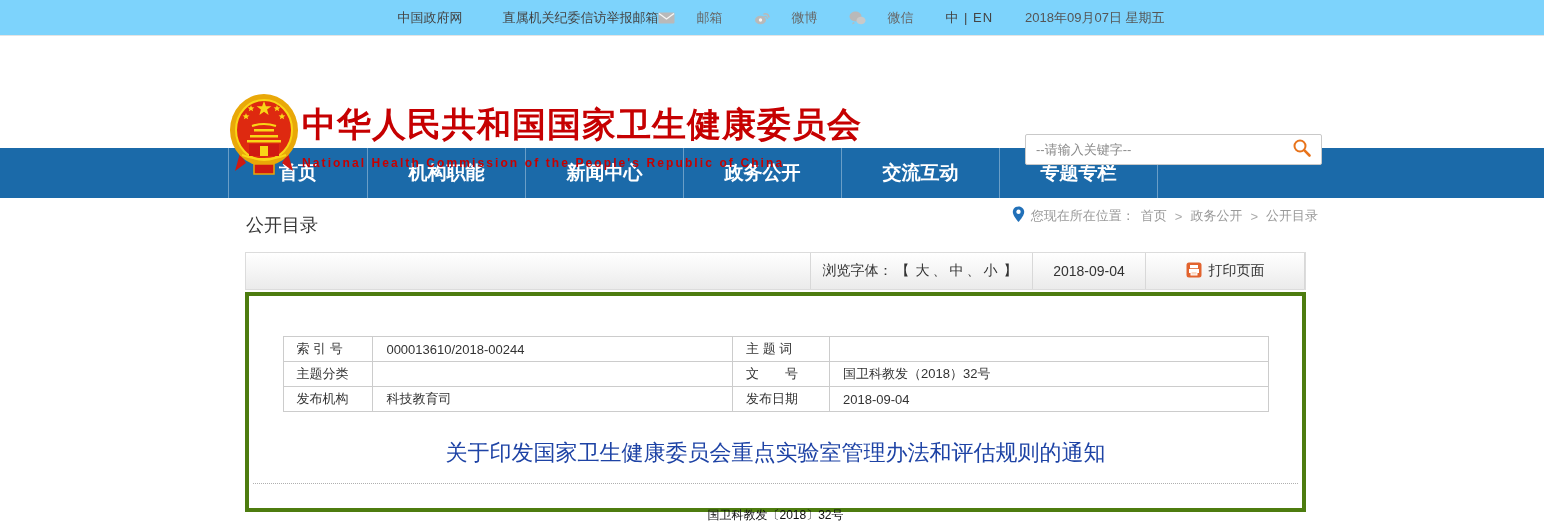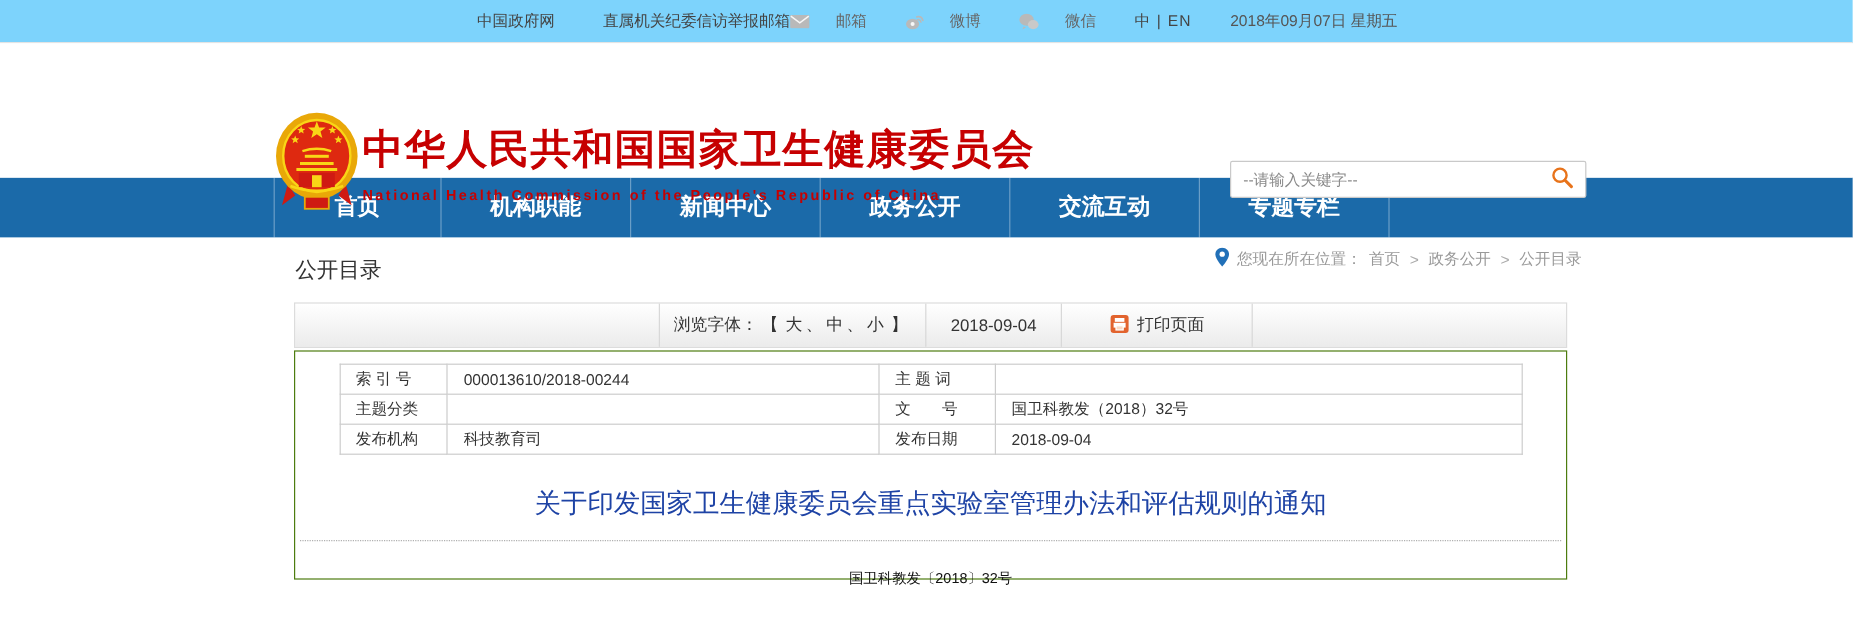--- a/index.html
+++ b/index.html
@@ -46,31 +46,31 @@
   .crumb-row { height:54px; position:relative; background:#fff; }
   .section-title { position:absolute; left:246px; top:15px; font-size:18px; color:#333; }
   .crumb { position:absolute; right:226px; top:8px; display:flex; align-items:center;
     gap:6px; font-size:13px; color:#999; }
   .crumb .sep { color:#aaa; margin:0 2px; }
   .crumb .crumb-link { color:#999; cursor:pointer; }
 
   
   .panel { position:absolute; left:245px; top:252px; width:1061px; }
   .toolbar { height:38px; border:1px solid #dcdcdc; background:linear-gradient(#ffffff,#ebebeb);
-    display:flex; align-items:stretch; margin-bottom:2px; font-size:14px; color:#333; }
+    display:flex; align-items:stretch; margin-bottom:2px; font-size:14px; color:#333;justify-content:flex-end; }
   .tb-spacer { width:303px; }
   .tb-cell { display:flex; align-items:center; justify-content:center;
     border-left:1px solid #d8d8d8; }
   .tb-cell.fonts { width:222px; }
   .tb-cell.date { width:113px; border-left:1px solid #d8d8d8; }
   .tb-cell.print { width:160px; border-right:1px solid #d8d8d8; gap:7px; cursor:pointer; }
   .font-size-link { cursor:pointer; margin:0 3px; }
   .bracket { margin:0 3px; }
 
-  .article-box { border:1px solid #4d7c0f; background:#fff; height:191px; padding-top:10px; }
+  .article-box { border:4px solid #4d7c0f; background:#fff; height:220px; padding-top:40px; }
 
   table.meta { border-collapse:collapse; margin:0 auto; width:986px; font-size:13px; color:#333; }
   table.meta td { border:1px solid #ccc; height:25px; padding:0 0 0 13px; }
   td.lbl1 { width:90px; }
   td.val1 { width:360px; }
   td.lbl2 { width:97px;margin-top:40px; }
   td.val2 { width:439px; }
 
   .article-title { margin-top:26px; text-align:center; font-size:22px; font-weight:normal;
     color:#1e43a5; font-family:"Liberation Serif","DejaVu Serif",serif; }

